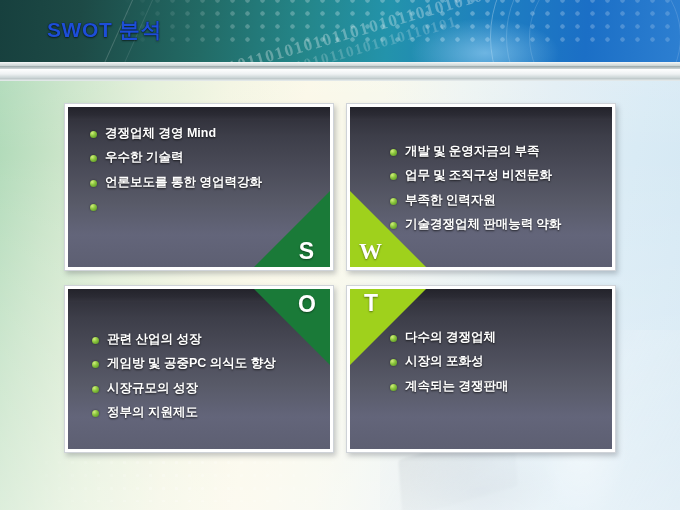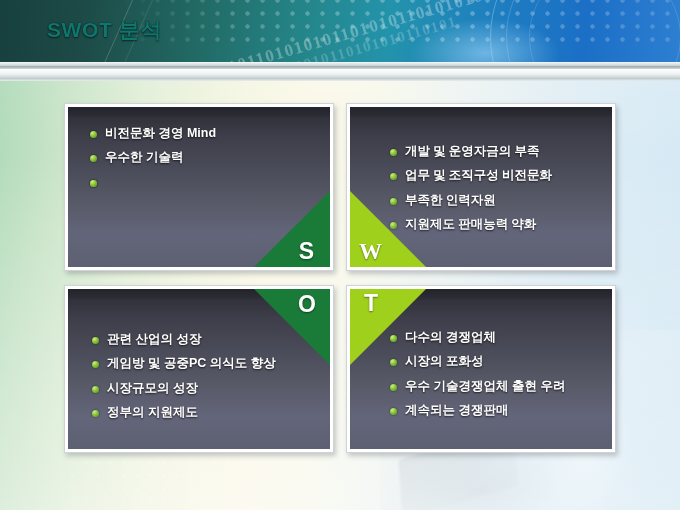--- a/index.html
+++ b/index.html
@@ -100,21 +100,21 @@
   }
   .binary.b2{left:120px;top:6px;font-size:15px;color:rgba(255,255,255,.20);transform:rotate(-16deg);}
   .binary.b3{left:196px;top:32px;font-size:13px;color:rgba(255,255,255,.16);transform:rotate(-16deg);}
   
   .hdr-line{position:absolute;background:rgba(255,255,255,.18);}
   .hdr-line.l1{left:112px;top:-60px;width:1px;height:210px;transform:rotate(24deg);}
   .hdr-line.l2{left:132px;top:-60px;width:1px;height:210px;transform:rotate(24deg);background:rgba(255,255,255,.10);}
 
   .title{
     position:absolute;left:47px;top:16px;
-    color:#0f766e;font-size:21px;font-weight:700;letter-spacing:.6px;
+    color:#1d4ed8;font-size:21px;font-weight:700;letter-spacing:.6px;
     text-shadow:0 1px 2px rgba(0,0,0,.55),0 0 1px rgba(0,0,0,.8);
     z-index:4;
   }
 
   
   .band{position:absolute;left:0;width:680px;}
   .band.b-a{top:62px;height:4px;background:linear-gradient(180deg,#f4f7f7,#c8d2d2);}
   .band.b-b{top:66px;height:3px;background:linear-gradient(180deg,#9aa6a8,#cfd8d9);}
   .band.b-c{top:69px;height:9px;background:linear-gradient(180deg,#ffffff 0%,#eef2f3 55%,#c9d3d4 100%);}
   .band.b-d{top:78px;height:3px;background:linear-gradient(180deg,#b9c4c5,#e9eeef);}
@@ -219,38 +219,38 @@
   <div class="band b-b"></div>
   <div class="band b-c"></div>
   <div class="band b-d"></div>
 
   <div class="grid">
 
     <div class="box q1">
       <div class="box-inner">
         <div class="box-cap"></div>
         <ul class="items">
-          <li><span class="dot"></span><span>비전문화 경영 Mind</span></li>
+          <li><span class="dot"></span><span>경쟁업체 경영 Mind</span></li>
           <li><span class="dot"></span><span>우수한 기술력</span></li>
-          <li><span class="dot"></span></li>
+          <li><span class="dot"></span><span>언론보도를 통한 영업력강화</span></li>
           <li><span class="dot"></span></li>
         </ul>
         <div class="tri s"></div>
         <div class="tri-letter s">S</div>
       </div>
     </div>
 
     <div class="box q2">
       <div class="box-inner">
         <div class="box-cap"></div>
         <ul class="items">
           <li><span class="dot"></span><span>개발 및 운영자금의 부족</span></li>
           <li><span class="dot"></span><span>업무 및 조직구성 비전문화</span></li>
           <li><span class="dot"></span><span>부족한 인력자원</span></li>
-          <li><span class="dot"></span><span>지원제도 판매능력 약화</span></li>
+          <li><span class="dot"></span><span>기술경쟁업체 판매능력 약화</span></li>
         </ul>
         <div class="tri w"></div>
         <div class="tri-letter w">W</div>
       </div>
     </div>
 
     <div class="box q3">
       <div class="box-inner">
         <div class="box-cap"></div>
         <ul class="items">
@@ -263,21 +263,20 @@
         <div class="tri-letter o">O</div>
       </div>
     </div>
 
     <div class="box q4">
       <div class="box-inner">
         <div class="box-cap"></div>
         <ul class="items">
           <li><span class="dot"></span><span>다수의 경쟁업체</span></li>
           <li><span class="dot"></span><span>시장의 포화성</span></li>
-          <li><span class="dot"></span><span>우수 기술경쟁업체 출현 우려</span></li>
           <li><span class="dot"></span><span>계속되는 경쟁판매</span></li>
         </ul>
         <div class="tri t"></div>
         <div class="tri-letter t">T</div>
       </div>
     </div>
 
   </div>
 </div>
 

